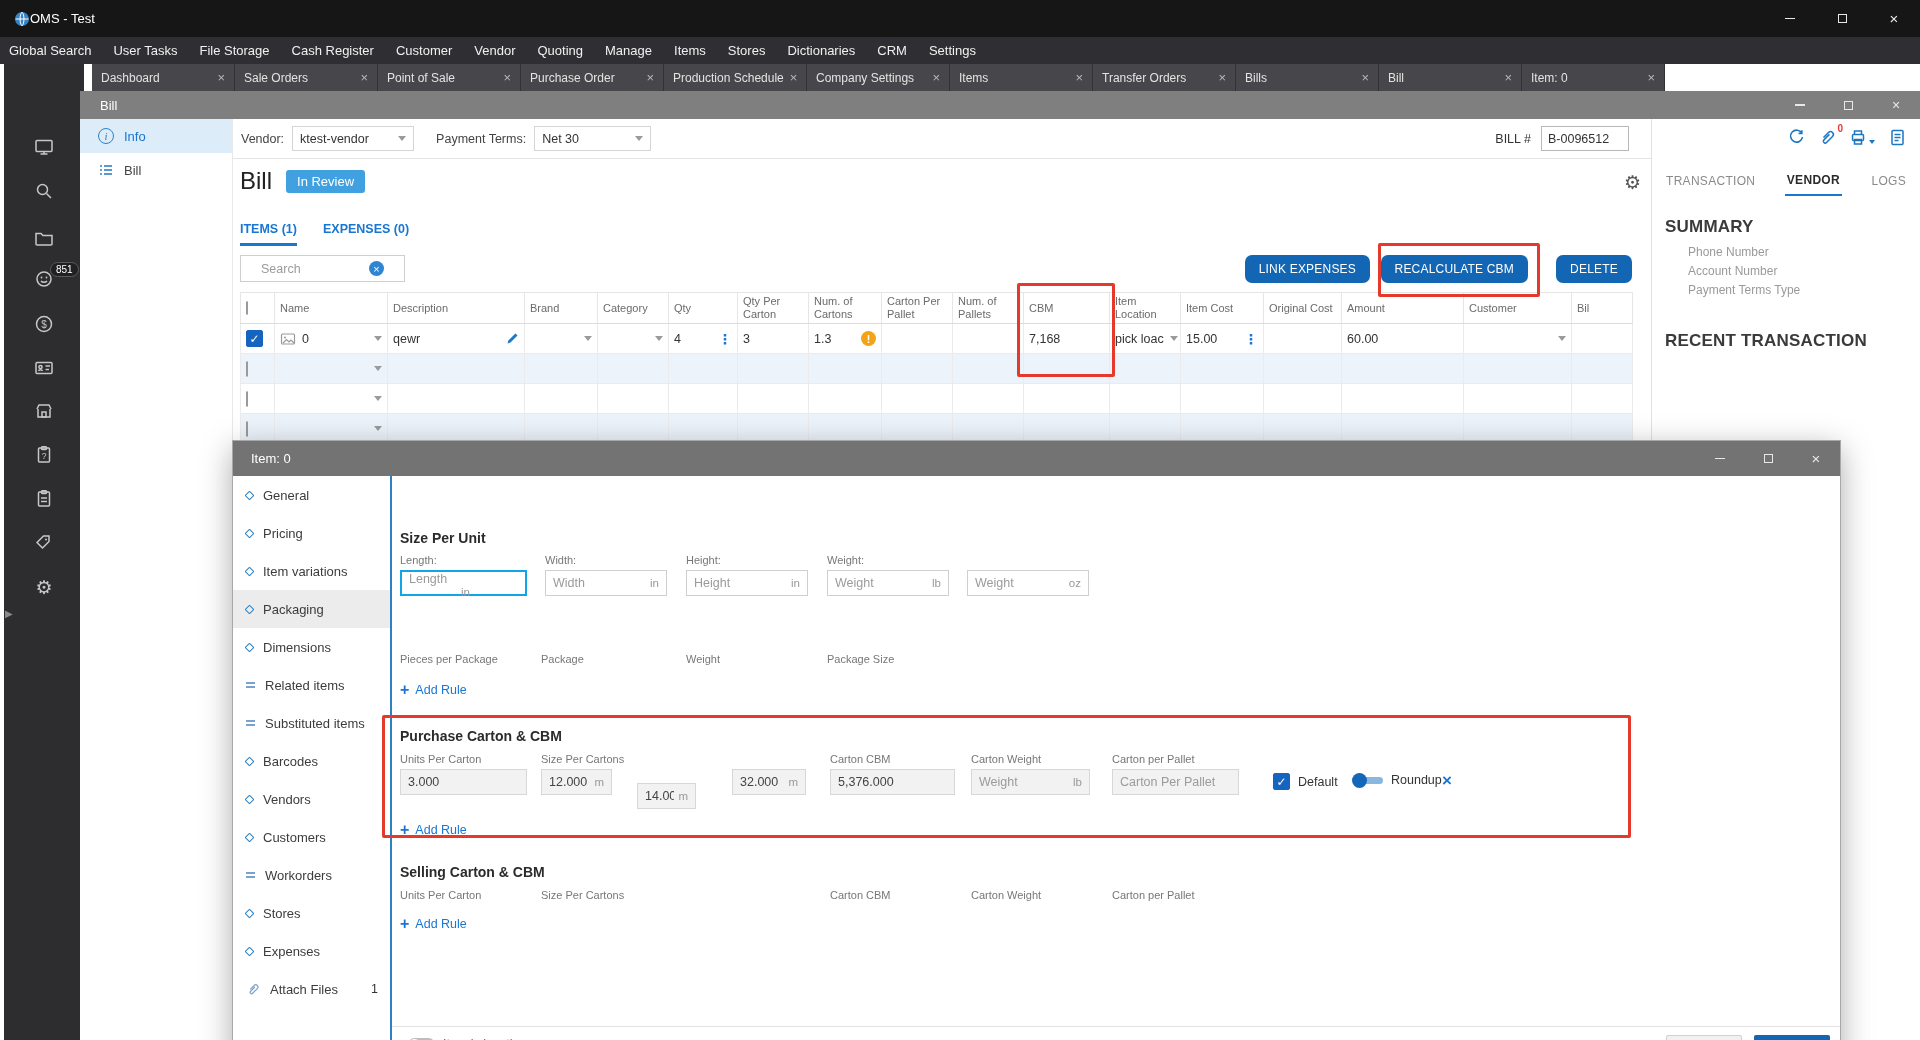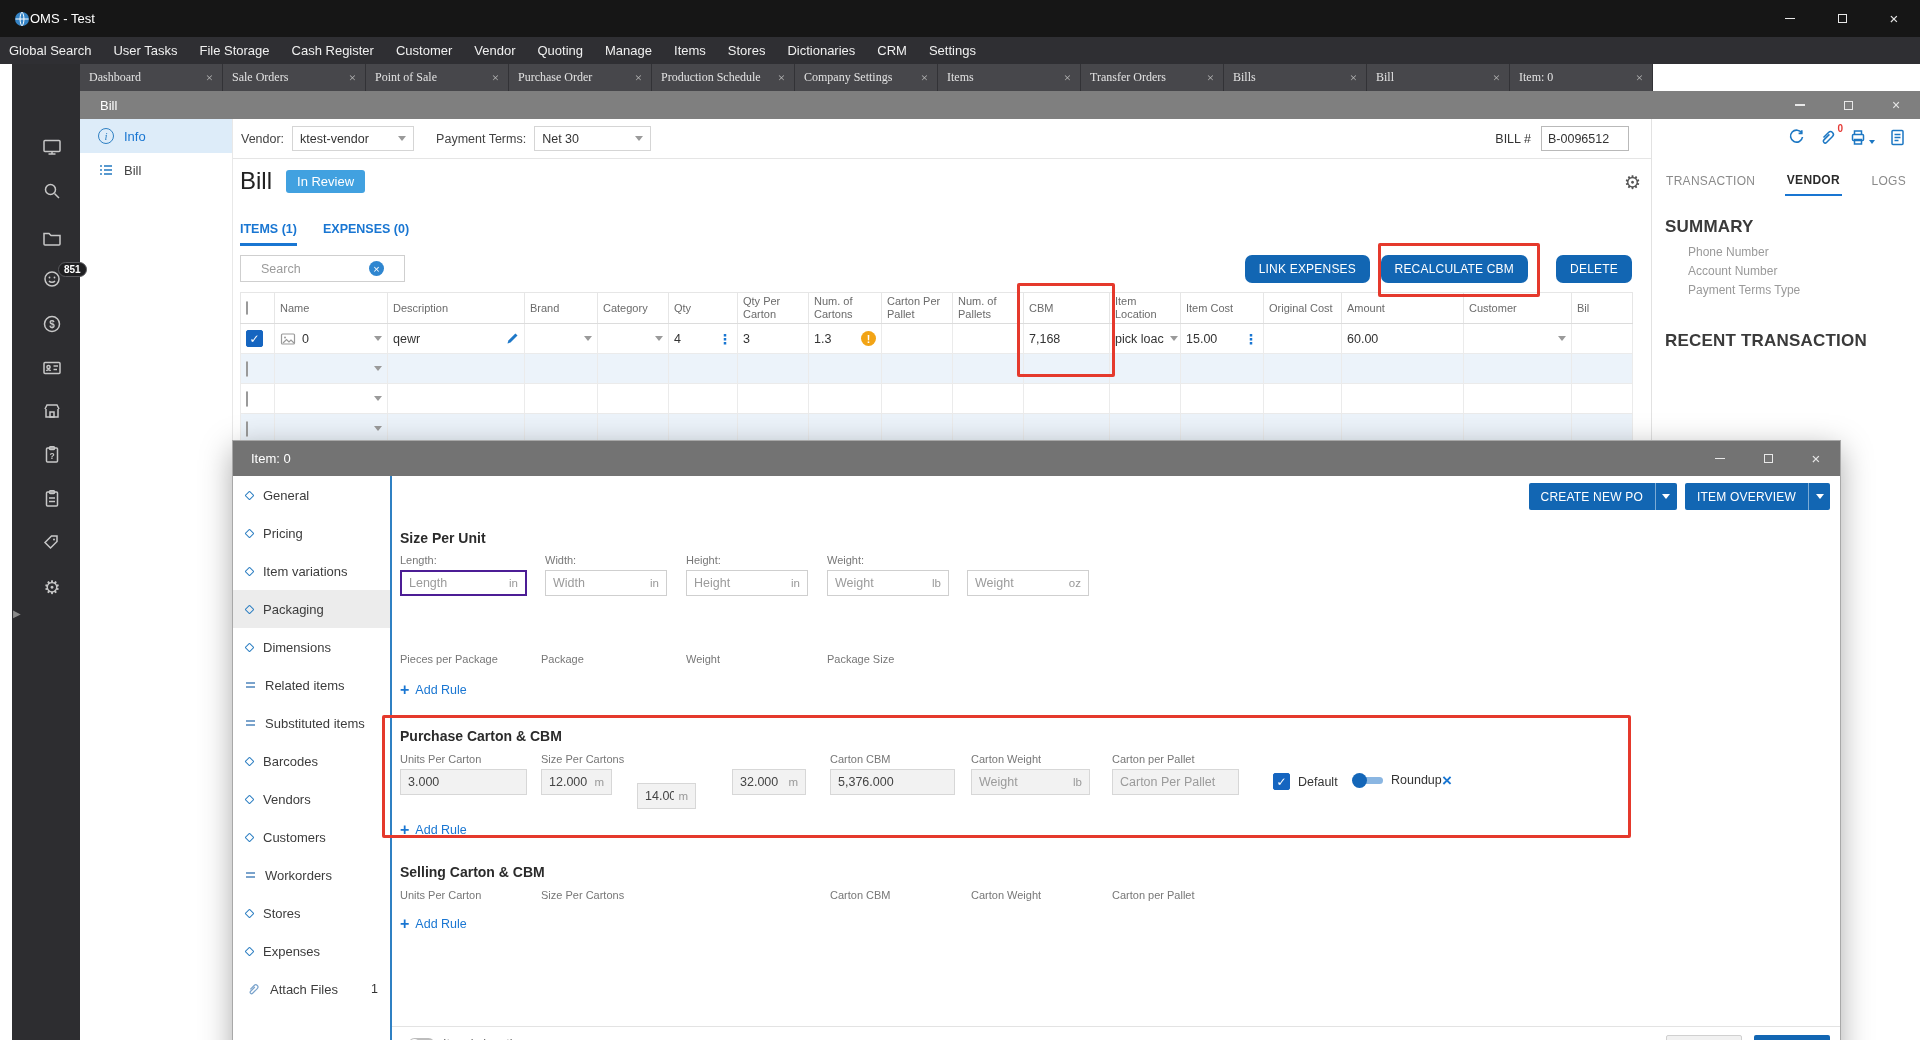--- a/index.html
+++ b/index.html
@@ -17,27 +17,27 @@
   .bar-icon { width:10px; height:1.5px; background:currentColor; display:inline-block; }
   .box-icon { width:9px; height:9px; border:1.5px solid currentColor; display:inline-block; }
 
   
   .menubar { position:absolute; left:0; top:37px; width:1920px; height:27px; background:#2f2f33;
              display:flex; align-items:center; color:#f0f0f0; font-size:13px; }
   .menu-item { padding:0 11px; white-space:nowrap; }
   .menu-item:first-child { padding-left:9px; }
 
   
-  .tabstrip { position:absolute; left:80px; top:64px; width:1508px; height:27px; background:#3c3c40; display:flex;font-family:Liberation Serif, serif; }
+  .tabstrip { position:absolute; left:92px; top:64px; width:1508px; height:27px; background:#3c3c40; display:flex; }
   .app-tab { flex:0 0 143px; display:flex; align-items:center; justify-content:space-between; padding:0 9px;
              background:#47474b; border-right:1px solid #323236; color:#e3e3e3; font-size:12px; white-space:nowrap; overflow:hidden; }
   .app-tab .tab-close { color:#b9b9b9; font-size:13px; margin-left:6px; }
 
   
-  .app-sidebar { position:absolute; left:12px; top:64px; width:80px; height:976px; background:#2d2d30;font-weight:bold; }
+  .app-sidebar { position:absolute; left:4px; top:64px; width:80px; height:976px; background:#2d2d30; }
   .side-icon { position:absolute; left:0; width:80px; height:34px; display:flex; align-items:center; justify-content:center; }
   .side-badge { position:absolute; left:46px; top:198px; background:#202022; border:1px solid #5a5a5e; border-radius:8px;
                 color:#fff; font-size:10px; padding:1px 5px; z-index:2; }
   .flyout-arrow { position:absolute; left:1px; top:544px; color:#8a8a8a; font-size:10px; }
   .gear-glyph { font-size:19px; color:#c7c7c7; }
 
   
   .bill-window { position:absolute; left:80px; top:91px; width:1840px; height:949px; background:#fff; }
   .bill-titlebar { height:28px; background:#7f7f7f; display:flex; align-items:center; color:#fff; font-size:13px; padding-left:20px; }
   .bill-titlebar .wc { width:48px; font-size:14px; }
@@ -141,21 +141,21 @@
   .split-caret .caret { border-top-color:#fff; }
 
   .sec { position:absolute; left:8px; }
   .sec-title { font-size:14px; font-weight:bold; color:#2b2b2b; }
   .col-label { position:absolute; font-size:11px; color:#777; white-space:nowrap; }
   .inp { position:absolute; height:26px; border:1px solid #cfcfcf; background:#fff; display:flex; align-items:center; padding:0 7px; }
   .inp input { border:none; outline:none; width:100%; min-width:0; background:transparent; font-size:12.5px; color:#444; }
   .inp input::placeholder { color:#9b9b9b; }
   .inp .unit { color:#999; font-size:11.5px; padding-left:4px; flex:0 0 auto; }
   .inp.gray { background:#f2f2f2; border-color:#d7d7d7; }
-  .inp.focused { border:2px solid #4c1d95; }
+  .inp.focused { border:2px solid #0ea5e9;flex-direction:column; }
   .add-rule { position:absolute; display:flex; align-items:center; gap:6px; color:#1976d2; font-size:12.5px; }
   .plus-glyph { font-size:16px; font-weight:bold; line-height:1; }
 
   .default-group { position:absolute; display:flex; align-items:center; gap:8px; font-size:12.5px; color:#333; }
   .toggle { width:30px; height:7px; background:#8ab6e2; border-radius:4px; position:relative; }
   .toggle .knob { position:absolute; left:-1px; top:-4px; width:15px; height:15px; border-radius:50%; background:#1466b8; }
   .rule-close { position:absolute; color:#1976d2; font-size:17px; font-weight:bold; }
 
   .modal-footer { position:absolute; left:0; right:0; top:550px; height:70px; border-top:1px solid #e3e3e3; background:#fff; }
   .mini-toggle { width:27px; height:13px; border-radius:7px; background:#bdbdbd; position:relative; flex:0 0 auto; }
@@ -721,34 +721,20 @@
             <svg width="14" height="14" viewBox="0 0 18 18" fill="none" stroke="#7aa3cc" stroke-width="1.5">
               <path d="M5.5 9.5l5-5a2.8 2.8 0 0 1 4 4l-6 6a1.8 1.8 0 0 1-2.6-2.6l5.5-5.5"></path>
             </svg>
           </span>
         <span>Attach Files</span>
         <span class="mnav-count">1</span>
       </div>
     </div>
 
     <div class="modal-content">
-      <div class="modal-actions">
-        <div class="split-btn">
-          <span class="split-main">CREATE NEW PO</span>
-          <span class="split-caret">
-              <span class="caret"></span>
-            </span>
-        </div>
-        <div class="split-btn">
-          <span class="split-main">ITEM OVERVIEW</span>
-          <span class="split-caret">
-              <span class="caret"></span>
-            </span>
-        </div>
-      </div>
 
       <div class="sec" style="top:54px; width:1430px; height:90px;">
         <div class="sec-title">Size Per Unit</div>
         <span class="col-label" style="left:0;top:24px">Length:</span>
         <span class="col-label" style="left:145px;top:24px">Width:</span>
         <span class="col-label" style="left:286px;top:24px">Height:</span>
         <span class="col-label" style="left:427px;top:24px">Weight:</span>
         <div class="inp focused" style="left:0;top:40px;width:127px">
           <input placeholder="Length" style="">
           <span class="unit">in</span>

